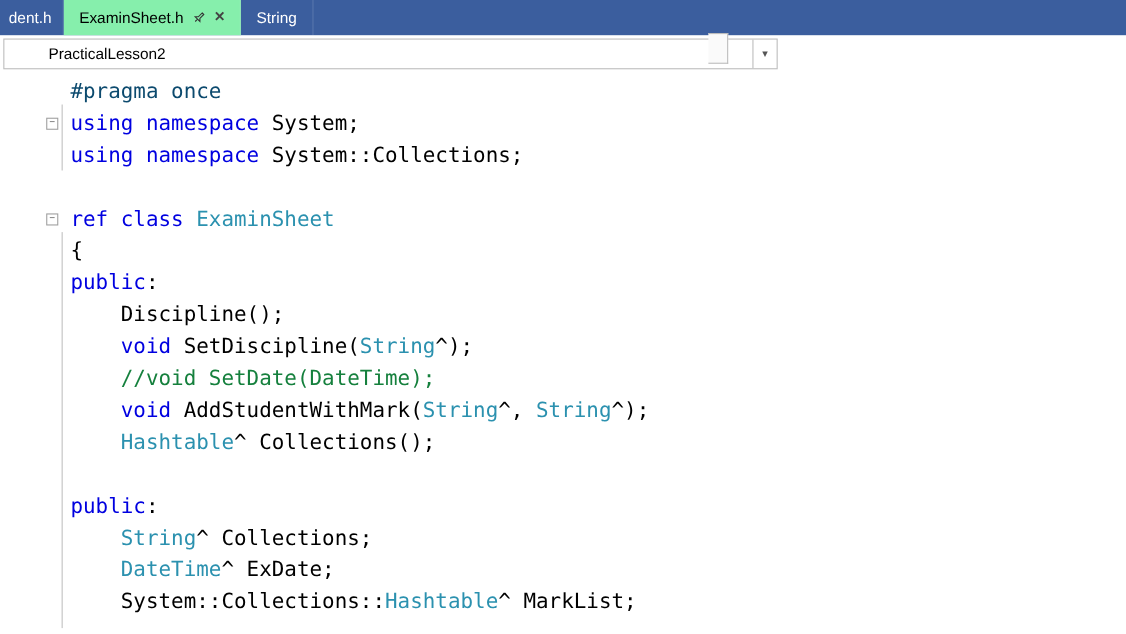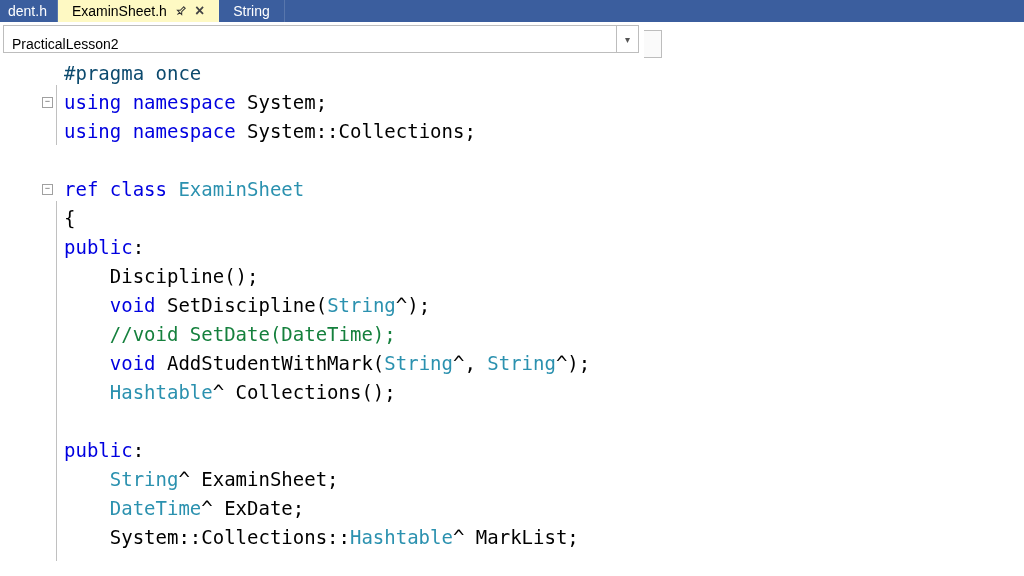--- a/index.html
+++ b/index.html
@@ -6,56 +6,57 @@
 body {
   font-family: Consolas, "Courier New", monospace;
   background:#fff;
   width:1024px;
   height:576px;
   overflow:hidden;
   position:relative;
 }
 .tabbar {
   display:flex;
-  height:22px;
+  height:32px;
   background:#3b5e9e;
   font-family:"Segoe UI", Tahoma, sans-serif;
   font-size:14px;
   align-items:stretch;
 }
 .tab {
   display:flex;
   align-items:center;
   padding:0 14px;
   color:#fff;
   border-right:1px solid rgba(255,255,255,0.15);
   cursor:pointer;
   white-space:nowrap;
 }
 .tab.active {
-  background:#fef9c3;
+  background:#86efac;
   color:#000;
 }
 .tab.active .tab-label { color:#000; }
 .tab.partial { padding-left:8px; padding-right:10px; }
 .tab-icon {
   display:inline-flex;
   margin-left:8px;
   color:#444;
 }
 .nav-dropdown {
   display:flex;
-  align-items:flex-end;
+  align-items:center;
   height:28px;
   border:1px solid #bdbdbd;
   margin:3px 3px 0 3px;
   font-family:"Segoe UI",Tahoma,sans-serif;
   font-size:14px;
   position:relative;
-  width:636px;
+  width:704px;
+  padding-left:32px;
 }
 .nav-dropdown .nav-text {
   flex:1;
   padding:0 8px;
   color:#000;
 }
 .nav-dropdown .nav-caret {
   width:22px;
   border-left:1px solid #bdbdbd;
   height:100%;
@@ -159,16 +160,16 @@
 <span class="kw">ref</span> <span class="kw">class</span><span class="typ"> ExaminSheet</span>
 <span>{</span>
 <span class="kw">public</span><span>:</span>
 <span>    Discipline();</span>
     <span class="kw">void</span><span> SetDiscipline(</span><span class="typ">String</span><span>^);</span>
 <span class="cmt">    //void SetDate(DateTime);</span>
     <span class="kw">void</span><span> AddStudentWithMark(</span><span class="typ">String</span><span>^, </span><span class="typ">String</span><span>^);</span>
     <span class="typ">Hashtable</span><span>^ Collections();</span>
 
 <span class="kw">public</span><span>:</span>
-    <span class="typ">String</span><span>^ ExaminSheet;</span>
+    <span class="typ">String</span><span>^ Collections;</span>
     <span class="typ">DateTime</span><span>^ ExDate;</span>
 <span>    System::Collections::</span><span class="typ">Hashtable</span><span>^ MarkList;</span></pre>
 </div>
 
 </body></html>

